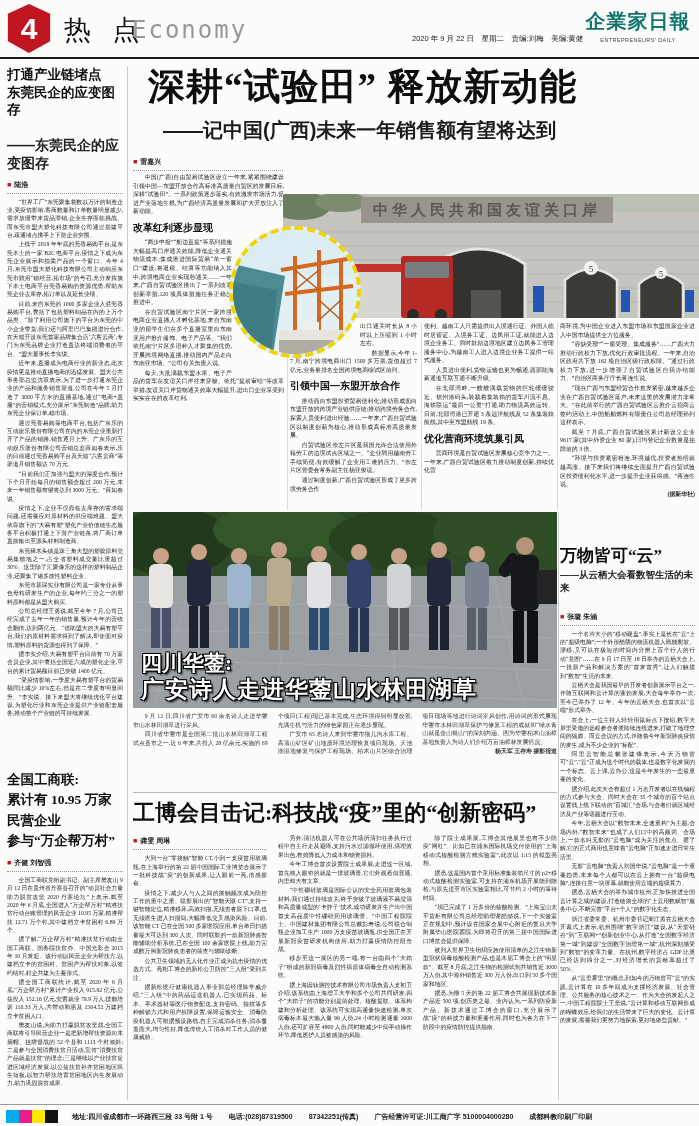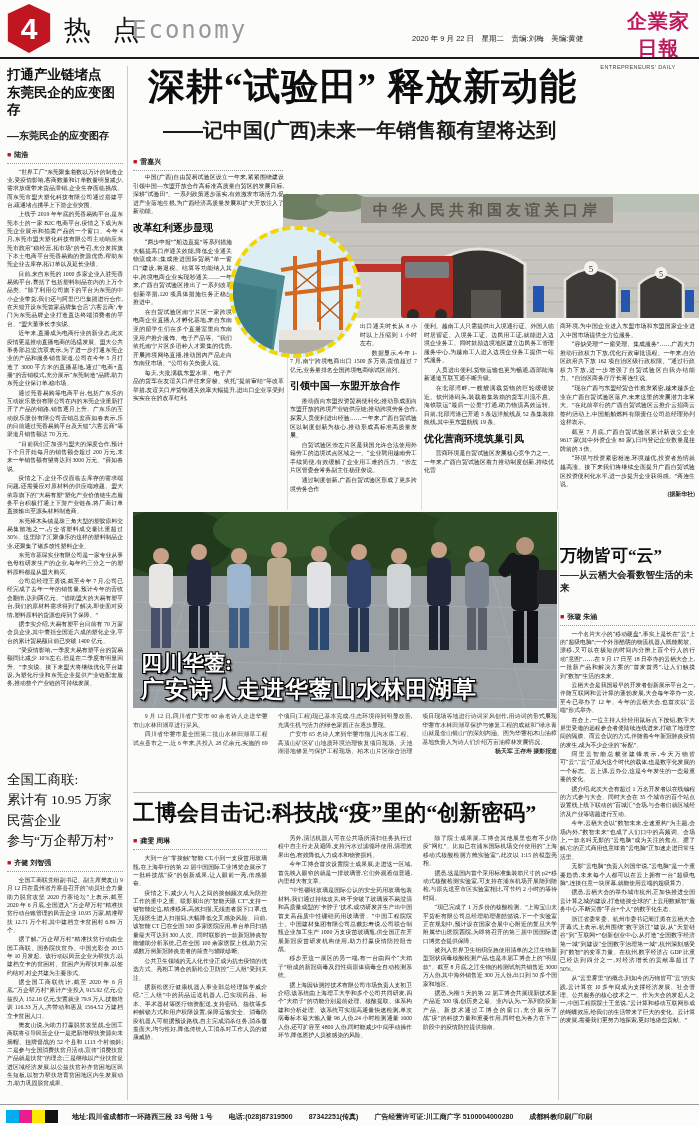--- a/index.html
+++ b/index.html
@@ -11,41 +11,41 @@
   .badge{position:absolute;left:6px;top:4px;width:46px;height:49px;background:#c01622;
          clip-path:polygon(50% 0,96% 20%,96% 76%,50% 100%,4% 76%,4% 20%);
          display:flex;align-items:center;justify-content:center;}
   .badge span{color:#fff;font-size:30px;font-weight:bold;font-family:"Liberation Sans",sans-serif;}
   .sec-cn{position:absolute;left:64px;top:12px;font-family:"Liberation Sans",sans-serif;
           font-size:27px;font-weight:normal;letter-spacing:7px;color:#121212;}
   .sec-en{position:absolute;left:132px;top:16px;font-family:"DejaVu Sans Mono",monospace;
           font-size:24px;color:#97979b;letter-spacing:2px;}
   .dateline{position:absolute;left:412px;top:34px;font-size:7.5px;font-family:"Liberation Sans",sans-serif;color:#222;}
   .masthead{position:absolute;left:582px;top:8px;width:112px;text-align:center;}
-  .masthead .cn{font-size:20px;font-weight:900;color:#be185d;letter-spacing:1px;font-family:"Liberation Serif",serif;margin-left:41px;}
+  .masthead .cn{font-size:20px;font-weight:900;color:#0f766e;letter-spacing:1px;font-family:"Liberation Serif",serif;}
   .masthead .en{font-size:5.5px;color:#444;letter-spacing:.4px;margin-top:2px;font-family:"Liberation Sans",sans-serif;}
   .hdr-rule{position:absolute;left:0;top:57px;width:699px;height:2px;background:#1b1b1b;}
 
   
   .para,p{margin:0 0 1px;text-indent:2em;text-align:justify;}
   .cont{text-indent:0 !important;}
   .sig{text-indent:0 !important;text-align:right;font-weight:bold;}
   .sec-head{font-family:"Liberation Sans",sans-serif;font-size:10px;font-weight:bold;
             margin:5px 0 3px;text-indent:0;color:#111;}
   .byline{font-family:"Liberation Sans",sans-serif;font-size:7px;font-weight:bold;
           padding:2px 0 3px;border-bottom:1px dotted #999;margin-bottom:4px;text-indent:0;}
   .bsq{color:#c01622;margin-right:3px;}
 
   
   .leftcol{position:absolute;left:7px;top:66px;width:116px;height:1034px;overflow:hidden;}
   .l-art1{height:696px;overflow:hidden;}
   .l1-title{font-size:13.5px;font-weight:bold;line-height:1.3;color:#101010;}
-  .l1-sub{font-size:10px;font-weight:bold;margin:10px 0 5px;font-family:Liberation Mono, monospace;}
+  .l1-sub{font-size:14px;font-weight:bold;margin:18px 0 5px;font-family:Liberation Sans, sans-serif;}
   .l-body{font-size:5.8px;line-height:1.44;}
-  .l2-title{font-size:13.5px;font-weight:normal;line-height:1.5;color:#101010;margin:8px 0 5px;}
+  .l2-title{font-size:13.5px;font-weight:bold;line-height:1.5;color:#101010;margin:8px 0 5px;}
 
   
   .headline{position:absolute;left:148px;top:62px;font-size:37px;font-weight:900;color:#0d0d0d;letter-spacing:1px;}
   .subhead{position:absolute;left:163px;top:117px;font-family:"Liberation Sans",sans-serif;
            font-size:20px;font-weight:bold;color:#1c1c1c;}
   .m-byline{position:absolute;left:133px;top:155px;width:150px;}
   .mcol{position:absolute;font-size:5.9px;line-height:1.45;overflow:hidden;z-index:2;}
   .mc1{left:133px;top:173px;width:151px;height:340px;}
   .mc2{left:290px;top:322px;width:127px;height:190px;}
   .mc3{left:424px;top:322px;width:130px;height:188px;}

